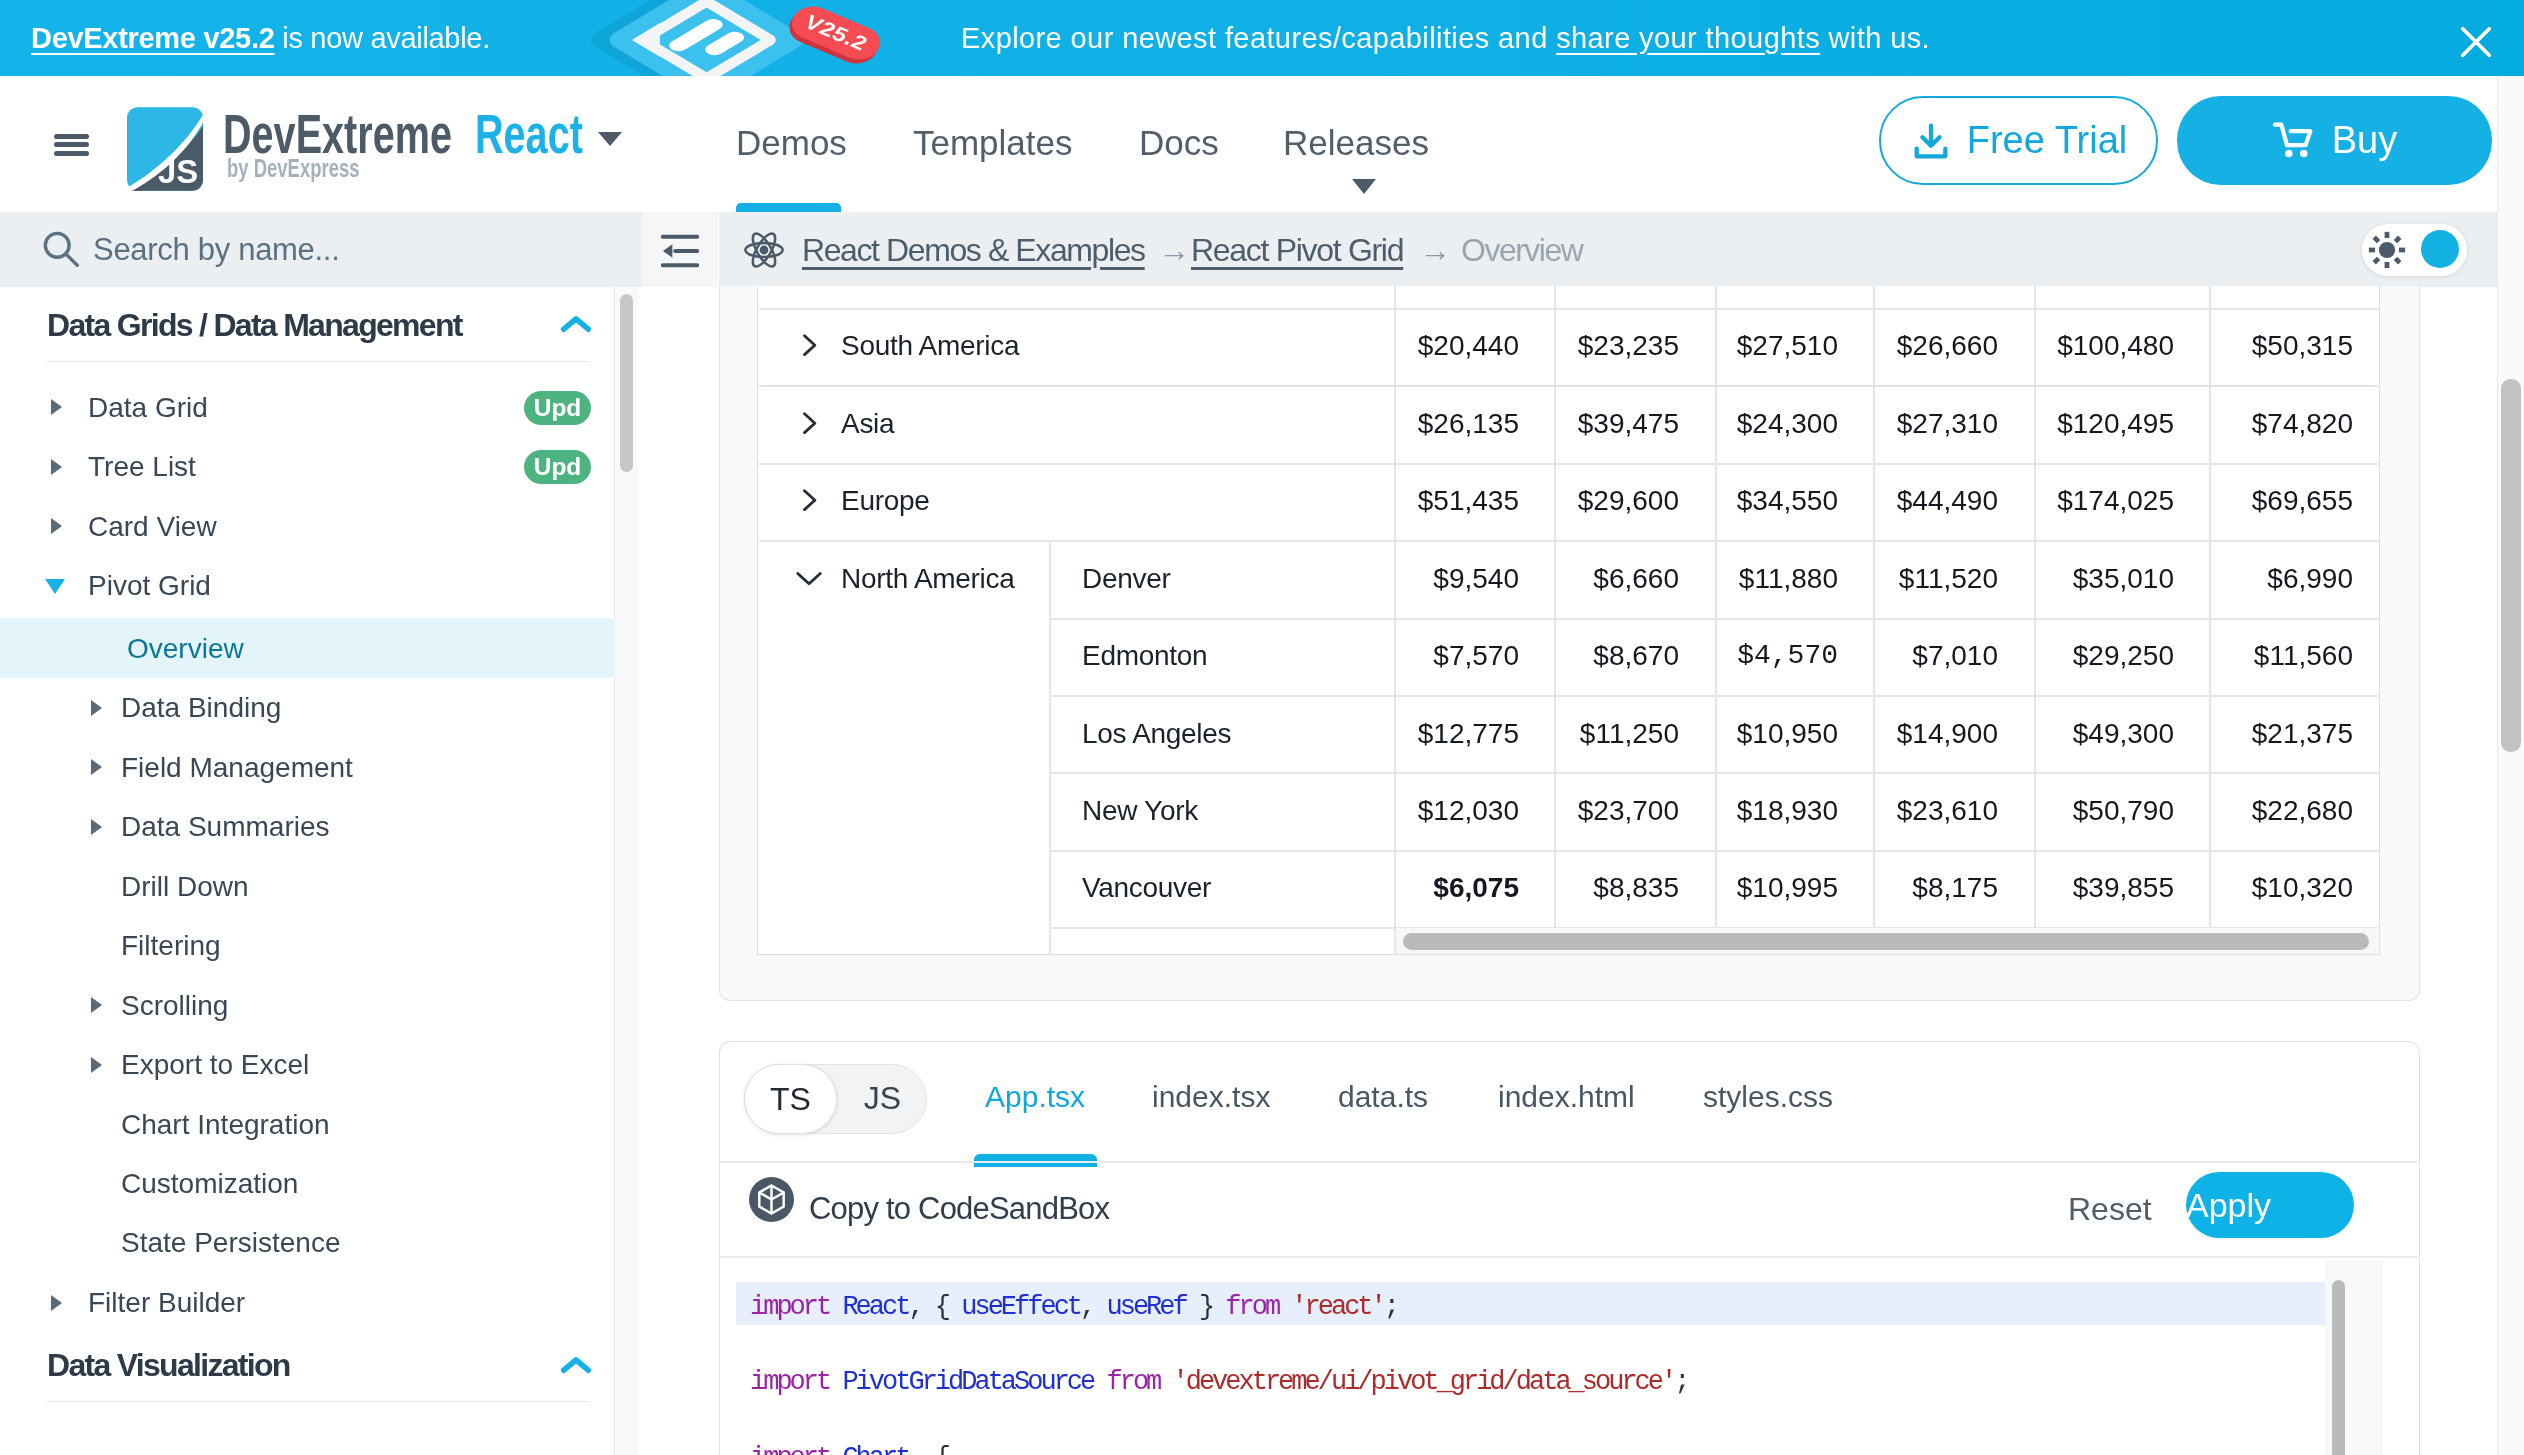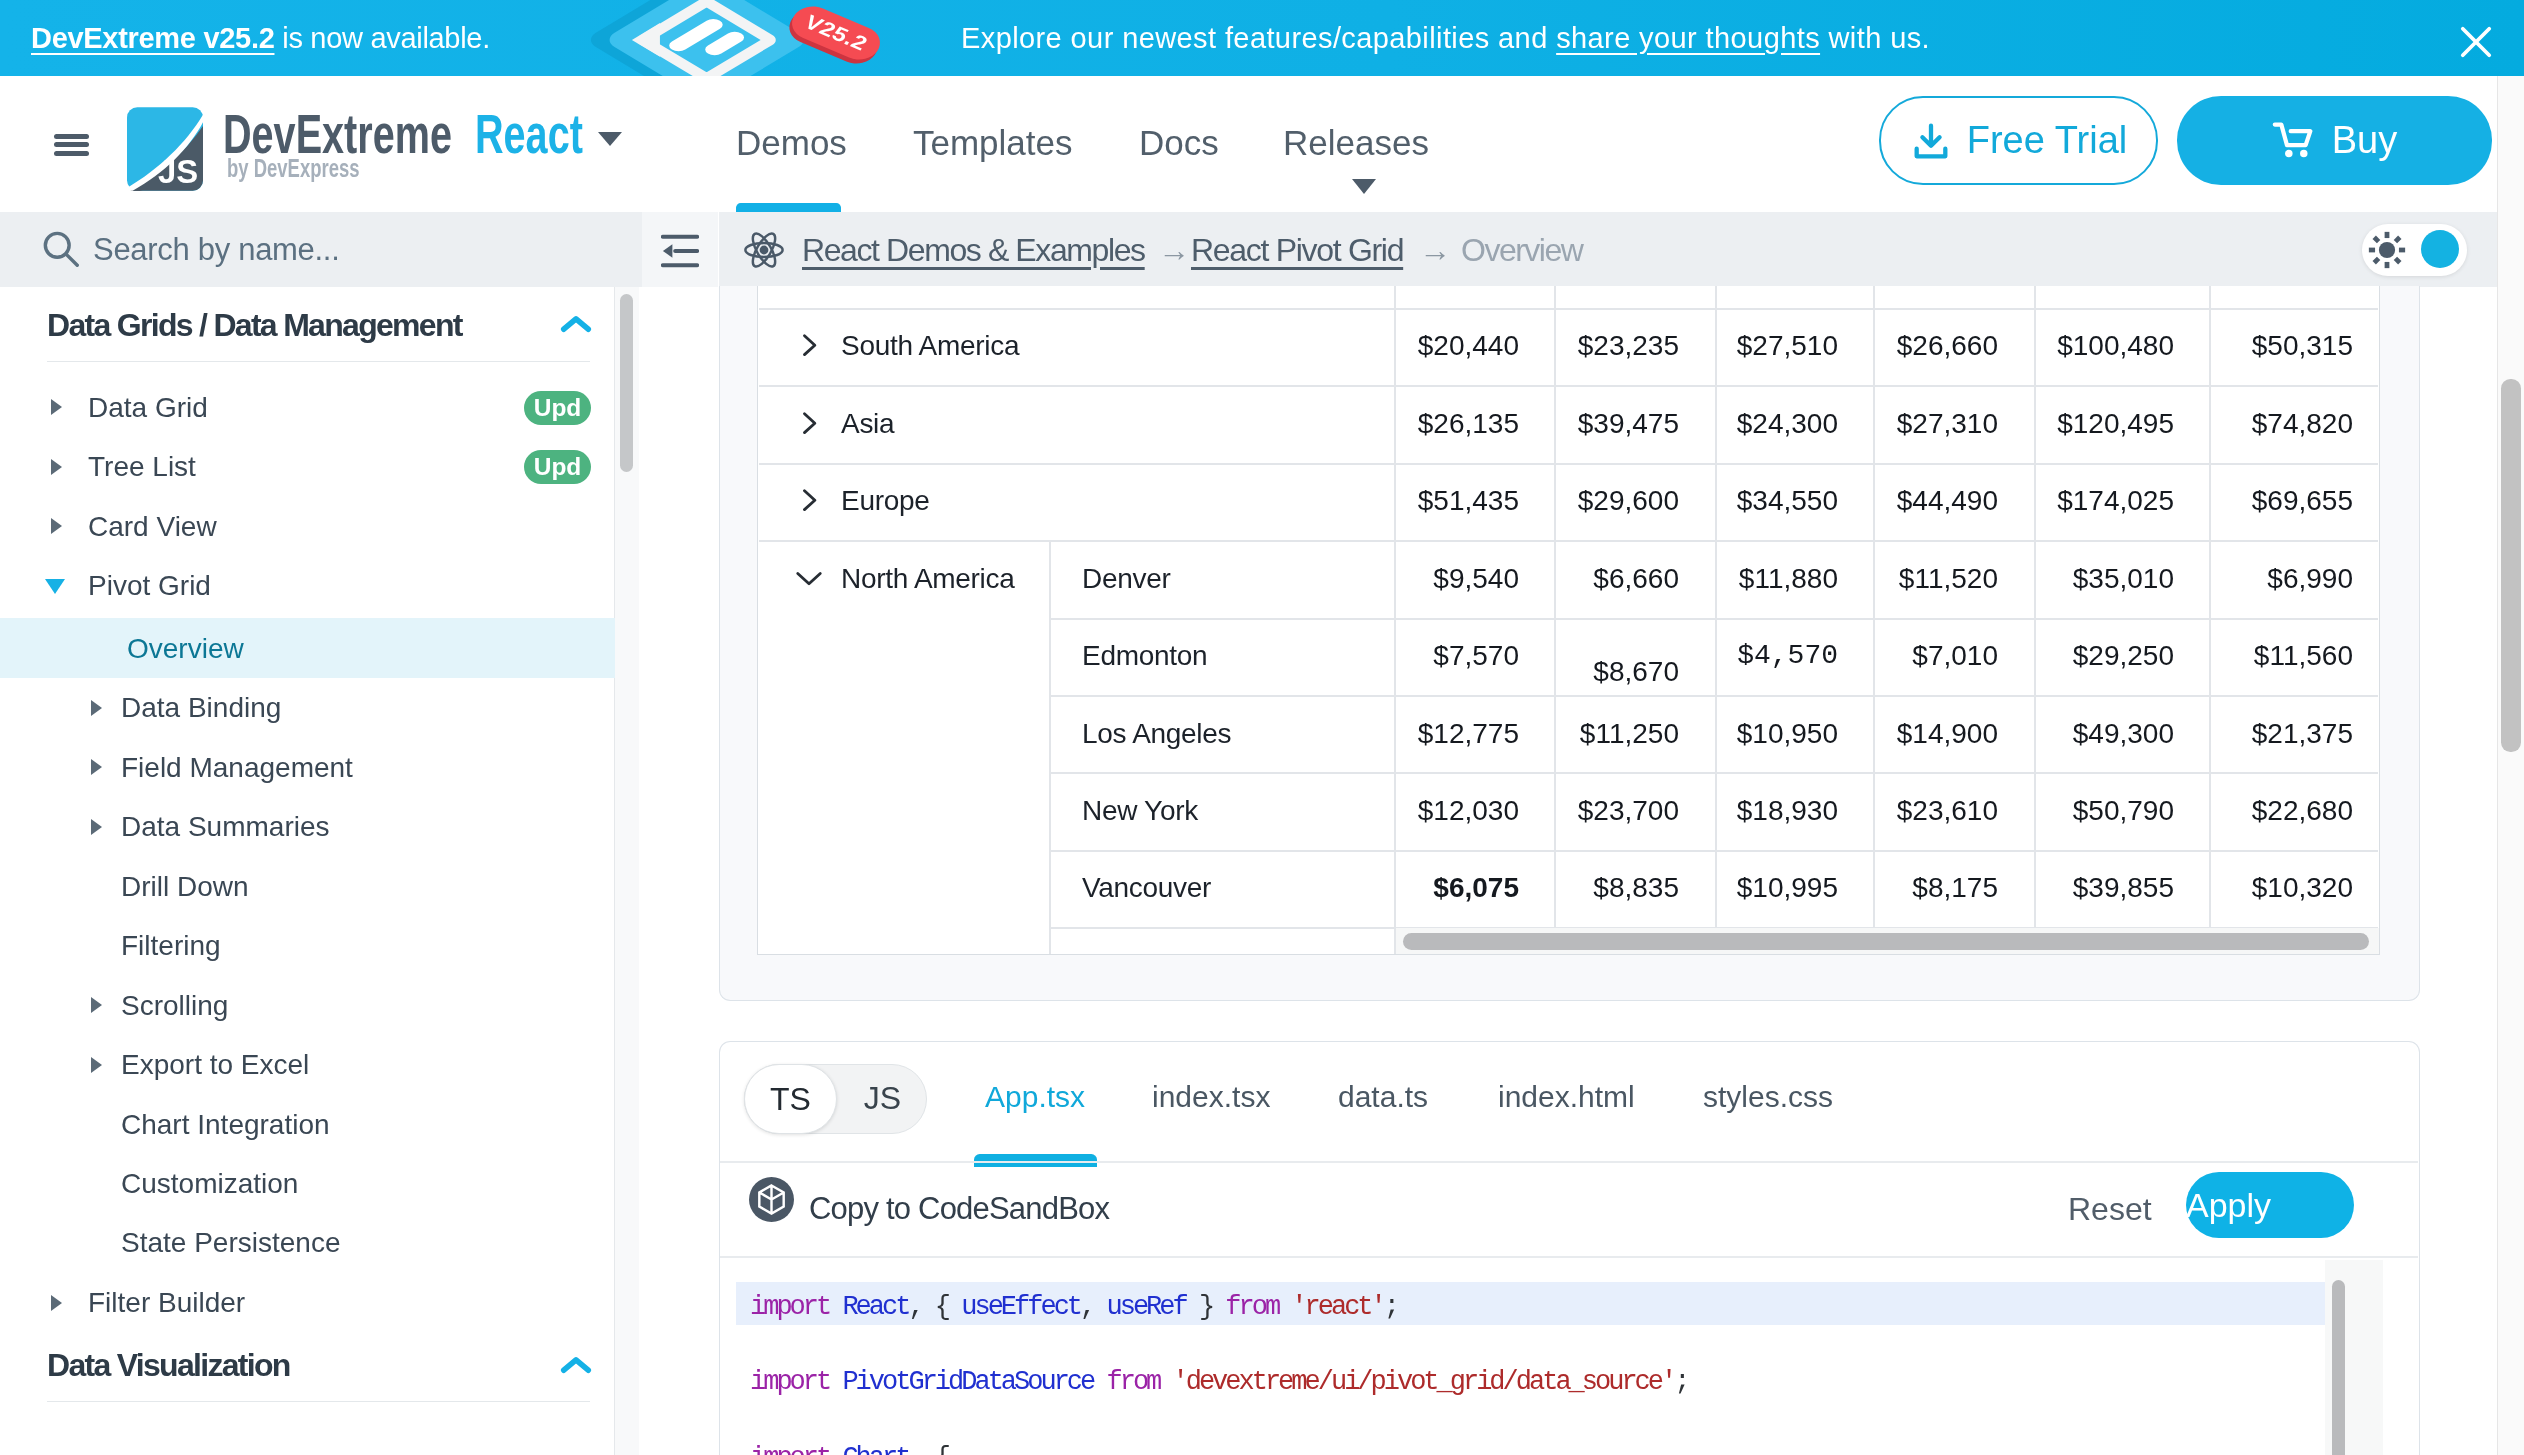--- a/index.html
+++ b/index.html
@@ -298,21 +298,21 @@
 <div class="val" style="left:1875px;top:485px;">$44,490</div>
 <div class="val" style="left:2051px;top:485px;">$174,025</div>
 <div class="val" style="left:2230px;top:485px;">$69,655</div>
 <div class="val" style="left:1396px;top:563px;">$9,540</div>
 <div class="val" style="left:1556px;top:563px;">$6,660</div>
 <div class="val" style="left:1715px;top:563px;">$11,880</div>
 <div class="val" style="left:1875px;top:563px;">$11,520</div>
 <div class="val" style="left:2051px;top:563px;">$35,010</div>
 <div class="val" style="left:2230px;top:563px;">$6,990</div>
 <div class="val" style="left:1396px;top:640px;">$7,570</div>
-<div class="val" style="left:1556px;top:640px;margin-top:16px;">$8,670</div>
+<div class="val" style="left:1556px;top:640px;">$8,670</div>
 <div class="val" style="left:1715px;top:640px;font-family:Liberation Mono, monospace;">$4,570</div>
 <div class="val" style="left:1875px;top:640px;">$7,010</div>
 <div class="val" style="left:2051px;top:640px;">$29,250</div>
 <div class="val" style="left:2230px;top:640px;">$11,560</div>
 <div class="val" style="left:1396px;top:718px;">$12,775</div>
 <div class="val" style="left:1556px;top:718px;">$11,250</div>
 <div class="val" style="left:1715px;top:718px;">$10,950</div>
 <div class="val" style="left:1875px;top:718px;">$14,900</div>
 <div class="val" style="left:2051px;top:718px;">$49,300</div>
 <div class="val" style="left:2230px;top:718px;">$21,375</div>

